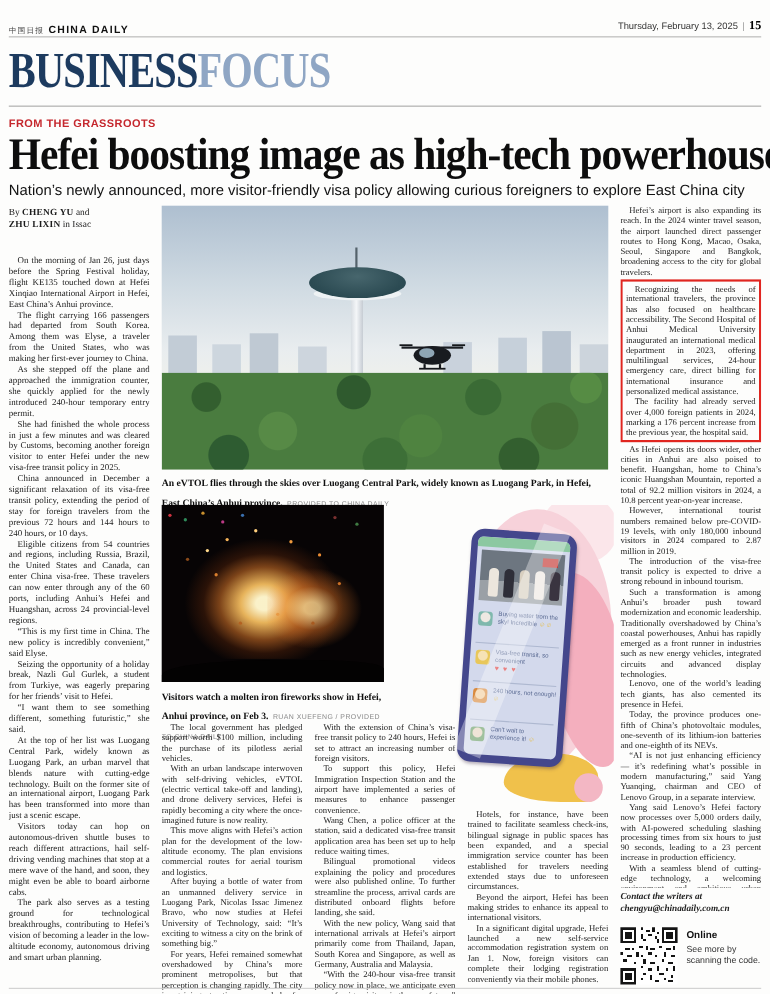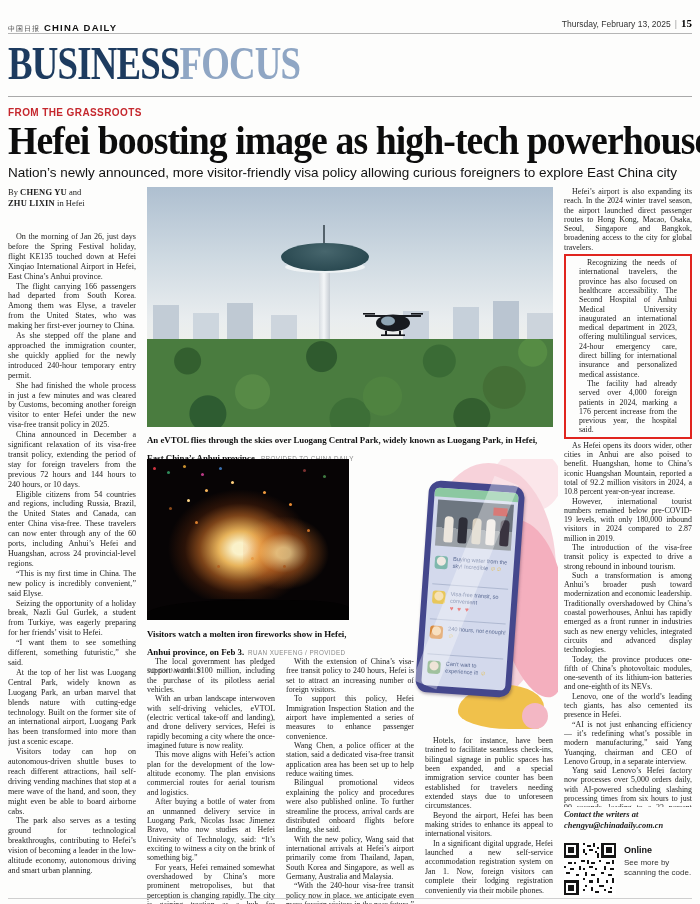--- a/index.html
+++ b/index.html
@@ -28,21 +28,21 @@
   .col p{margin:0;text-indent:8px;text-align:justify;font-size:8.1px;line-height:9.9px;}
   .c2 p,.c3 p,.c4 p{font-size:7.9px;line-height:9.35px;}
   .c5 p{font-size:7.9px;line-height:9.3px;}
   .col1{left:8px;top:187px;width:128px;height:717px;}
   .col2{left:147px;top:657px;width:128px;height:247px;}
   .col3{left:286px;top:657px;width:128px;height:247px;}
   .col4{left:425px;top:736px;width:128px;height:168px;}
   .col5{left:564px;top:187px;width:128px;height:620px;}
   .byline{font:8.5px/10.5px "Liberation Serif",serif;margin-bottom:24px;}
   .byline b{letter-spacing:.2px;}
-  .hl-box{border:2px solid #e0251f;padding:2px 13px;margin:2px 0;}
+  .hl-box{border:2px solid #e0251f;padding:2px 3px;margin:2px 0;}
   
   .cap{font:bold 8.8px/10.8px "Liberation Serif",serif;color:#0f0f0f;}
   .credit{font:6.3px/10px "Liberation Sans",sans-serif;color:#8a8a8a;letter-spacing:.4px;font-weight:normal;}
   .cap1{left:147px;top:429px;width:406px;}
   .cap2{left:147px;top:623px;width:202px;}
   
   .photo1{left:147px;top:187px;width:406px;height:240px;overflow:hidden;
           background:linear-gradient(180deg,#aebfd0 0%,#cfdae2 30%,#e9edef 55%,#eef0ec 65%);}
   .city{left:6px;top:118px;width:26px;height:42px;background:#c2ccd6;
         box-shadow:40px 8px 0 #cdd6de,74px -2px 0 #bfc9d3,118px 10px 0 #cdd5dd,
@@ -126,21 +126,21 @@
   <div class="abs masthead"><span class="mh-a">BUSINESS</span><span class="mh-b">FOCUS</span></div>
   <div class="abs rule2"></div>
 
   <div class="abs kicker">FROM THE GRASSROOTS</div>
   <h1 class="abs headline" style="margin:0">Hefei boosting image as high-tech powerhouse</h1>
   <div class="abs subhead">Nation’s newly announced, more visitor-friendly visa policy allowing curious foreigners to explore East China city</div>
 
   <div class="abs col col1">
     <div class="byline">
       <span>By</span> <b>CHENG YU</b> <span>and</span><br>
-      <b>ZHU LIXIN</b> <span>in Hefei</span>
+      <b>ZHU LIXIN</b> <span>in Issac</span>
     </div>
     <div>
         <p>On the morning of Jan 26, just days before the Spring Festival holiday, flight KE135 touched down at Hefei Xinqiao International Airport in Hefei, East China’s Anhui province.</p>
         <p>The flight carrying 166 passengers had departed from South Korea. Among them was Elyse, a traveler from the United States, who was making her first-ever journey to China.</p>
         <p>As she stepped off the plane and approached the immigration counter, she quickly applied for the newly introduced 240-hour temporary entry permit.</p>
         <p>She had finished the whole process in just a few minutes and was cleared by Customs, becoming another foreign visitor to enter Hefei under the new visa-free transit policy in 2025.</p>
         <p>China announced in December a significant relaxation of its visa-free transit policy, extending the period of stay for foreign travelers from the previous 72 hours and 144 hours to 240 hours, or 10 days.</p>
         <p>Eligible citizens from 54 countries and regions, including Russia, Brazil, the United States and Canada, can enter China visa-free. These travelers can now enter through any of the 60 ports, including Anhui’s Hefei and Huangshan, across 24 provincial-level regions.</p>
         <p>“This is my first time in China. The new policy is incredibly convenient,” said Elyse.</p>
         <p>Seizing the opportunity of a holiday break, Nazli Gul Gurlek, a student from Turkiye, was eagerly preparing for her friends’ visit to Hefei.</p>
@@ -265,22 +265,22 @@
       <div>
           <p>Recognizing the needs of international travelers, the province has also focused on healthcare accessibility. The Second Hospital of Anhui Medical University inaugurated an international medical department in 2023, offering multilingual services, 24-hour emergency care, direct billing for international insurance and personalized medical assistance.</p>
           <p>The facility had already served over 4,000 foreign patients in 2024, marking a 176 percent increase from the previous year, the hospital said.</p>
         </div>
     </div>
     <div>
         <p>As Hefei opens its doors wider, other cities in Anhui are also poised to benefit. Huangshan, home to China’s iconic Huangshan Mountain, reported a total of 92.2 million visitors in 2024, a 10.8 percent year-on-year increase.</p>
         <p>However, international tourist numbers remained below pre-COVID-19 levels, with only 180,000 inbound visitors in 2024 compared to 2.87 million in 2019.</p>
         <p>The introduction of the visa-free transit policy is expected to drive a strong rebound in inbound tourism.</p>
         <p>Such a transformation is among Anhui’s broader push toward modernization and economic leadership. Traditionally overshadowed by China’s coastal powerhouses, Anhui has rapidly emerged as a front runner in industries such as new energy vehicles, integrated circuits and advanced display technologies.</p>
+        <p>Lenovo, one of the world’s leading tech giants, has also cemented its presence in Hefei.</p>
         <p>Today, the province produces one-fifth of China’s photovoltaic modules, one-seventh of its lithium-ion batteries and one-eighth of its NEVs.</p>
-        <p>Lenovo, one of the world’s leading tech giants, has also cemented its presence in Hefei.</p>
         <p>“AI is not just enhancing efficiency — it’s redefining what’s possible in modern manufacturing,” said Yang Yuanqing, chairman and CEO of Lenovo Group, in a separate interview.</p>
         <p>Yang said Lenovo’s Hefei factory now processes over 5,000 orders daily, with AI-powered scheduling slashing processing times from six hours to just 90 seconds, leading to a 23 percent increase in production efficiency.</p>
         <p>With a seamless blend of cutting-edge technology, a welcoming environment and ambitious urban planning, Hefei is fast becoming a gateway for global travelers and a beacon of China’s future-oriented development.</p>
       </div>
   </div>
 
   <div class="abs contact">
     <span>Contact the writers at</span><br>
     <span>chengyu@chinadaily.com.cn</span>
   </div>

